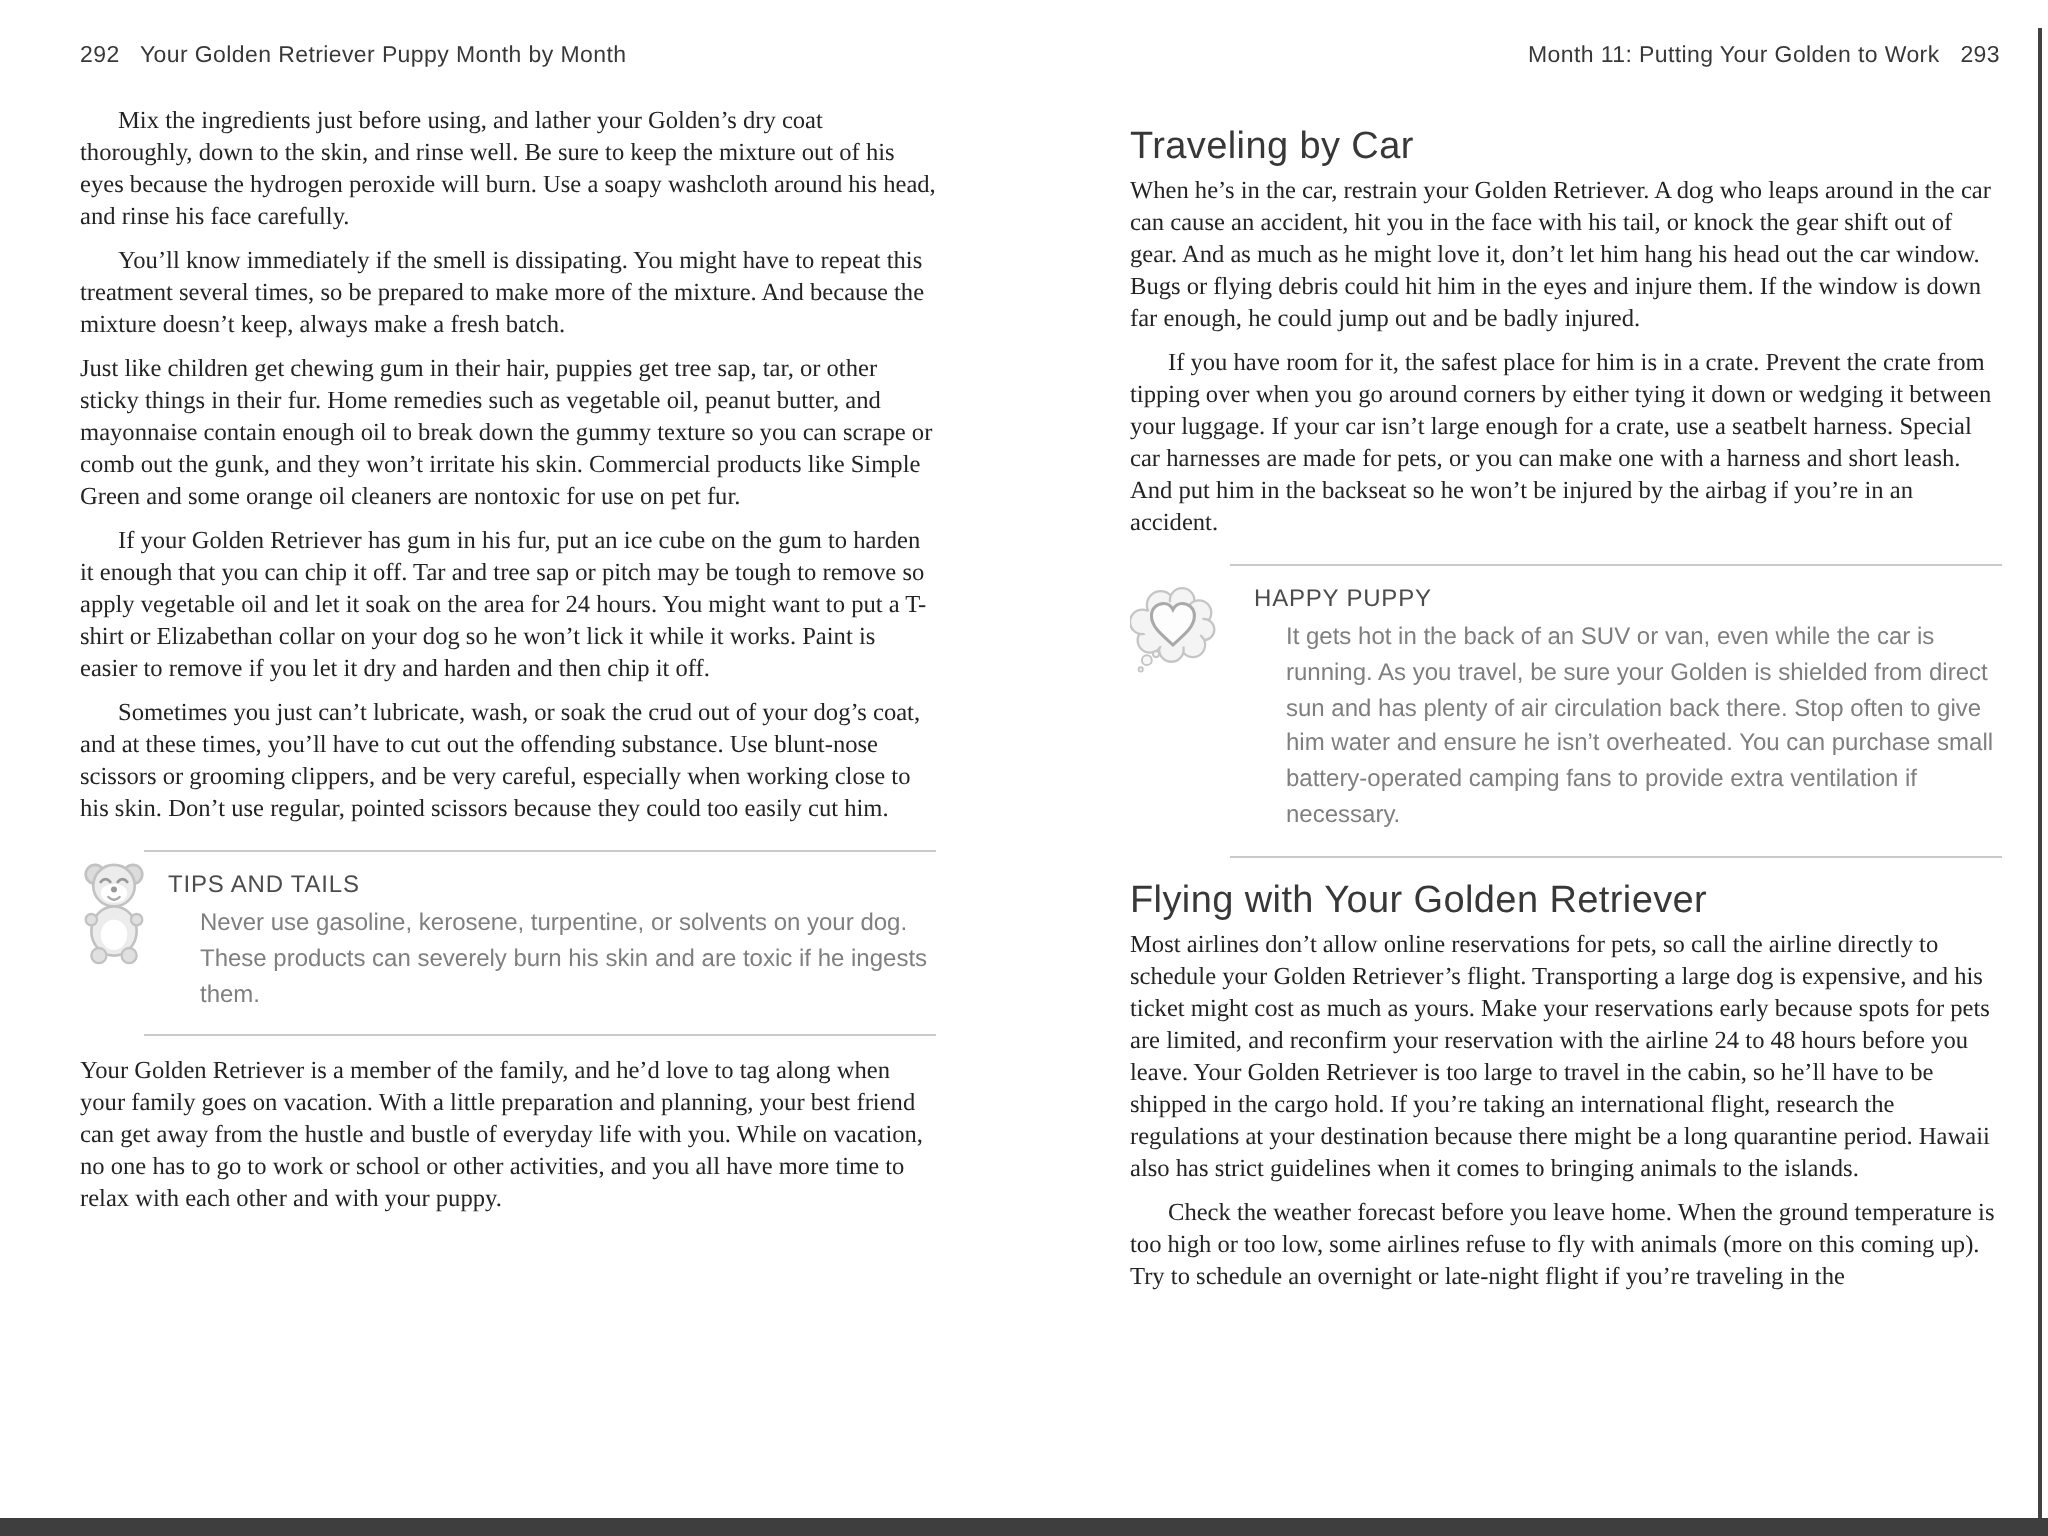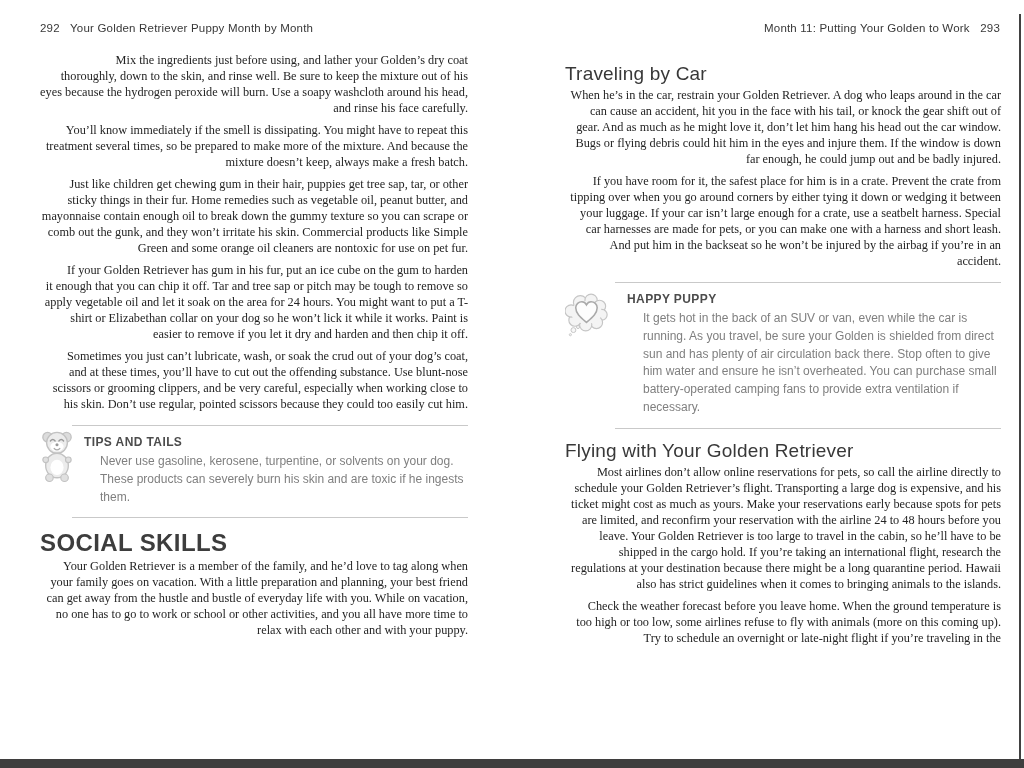--- a/index.html
+++ b/index.html
@@ -22,21 +22,21 @@
   .runhead-right .pgnum { margin-right:0; }
 
   
   .col {
     position:absolute; top:52px;
     font-size:12.3px; line-height:16px; color:#242424;
   }
   .col-left  { left:40px;  width:428px; }
   .col-right { left:565px; width:436px; }
 
-  p.body-p { margin:0 0 6px 0; text-align:right; }
+  p.body-p { margin:0 0 6px 0; text-align:left; }
   p.ind { text-indent:19px; }
 
   h2.subhead {
     font-family:"Liberation Sans", sans-serif;
     font-weight:normal; font-size:19px; color:#383838;
     letter-spacing:0.2px; margin:14px 0 5px 0;
   }
   h1.bighead {
     font-family:"Liberation Sans", sans-serif;
     font-weight:bold; font-size:24px; color:#3d3d3d;
@@ -47,21 +47,21 @@
   .note-box { position:relative; margin:13px 0 9px 0; }
   .note-box .icon { position:absolute; left:0; top:4px; }
   .note-box .content {
     border-top:1px solid #c9c9c9; border-bottom:1px solid #c9c9c9;
     padding:8px 0 11px 12px;
     font-family:"Liberation Sans", sans-serif;
   }
   .note-box.tips  .content { margin-left:32px; }
   .note-box.happy .content { margin-left:50px; }
   .note-box .label {
-    font-weight:bold; font-size:12px; color:#4c4c4c;
+    font-weight:normal; font-size:12px; color:#4c4c4c;
     letter-spacing:0.4px; margin:0;
   }
   .note-box .body {
     font-size:12px; line-height:17.8px; color:#7f7f7f;
     padding-left:16px; margin-top:3px;
   }
 
   
   .bottom-bar {
     position:absolute; left:0; right:0; bottom:0; height:9px;
@@ -112,21 +112,20 @@
           <circle cx="10" cy="50" r="4" fill="#e0e0e0" stroke="#c2c2c2" stroke-width="1.2"></circle>
           <circle cx="26" cy="50" r="4" fill="#e0e0e0" stroke="#c2c2c2" stroke-width="1.2"></circle>
         </svg>
       </span>
       <div class="content">
         <p class="label">TIPS AND TAILS</p>
         <div class="body">Never use gasoline, kerosene, turpentine, or solvents on your dog. These products can severely burn his skin and are toxic if he ingests them.</div>
       </div>
     </div>
 
-    <h1 class="bighead">SOCIAL SKILLS</h1>
     <p class="body-p">Your Golden Retriever is a member of the family, and he’d love to tag along when your family goes on vacation. With a little preparation and planning, your best friend can get away from the hustle and bustle of everyday life with you. While on vacation, no one has to go to work or school or other activities, and you all have more time to relax with each other and with your puppy.</p>
   </div>
 
   <div class="col col-right">
 
     <h2 class="subhead">Traveling by Car</h2>
     <p class="body-p">When he’s in the car, restrain your Golden Retriever. A dog who leaps around in the car can cause an accident, hit you in the face with his tail, or knock the gear shift out of gear. And as much as he might love it, don’t let him hang his head out the car window. Bugs or flying debris could hit him in the eyes and injure them. If the window is down far enough, he could jump out and be badly injured.</p>
     <p class="body-p ind">If you have room for it, the safest place for him is in a crate. Prevent the crate from tipping over when you go around corners by either tying it down or wedging it between your luggage. If your car isn’t large enough for a crate, use a seatbelt harness. Special car harnesses are made for pets, or you can make one with a harness and short leash. And put him in the backseat so he won’t be injured by the airbag if you’re in an accident.</p>
 
     <div class="note-box happy">

